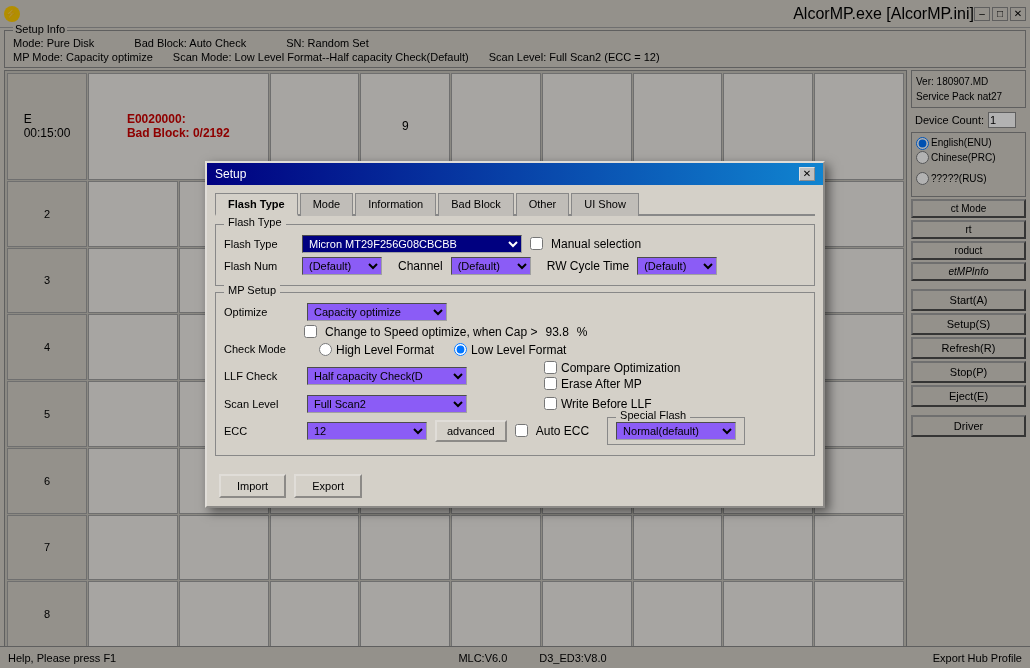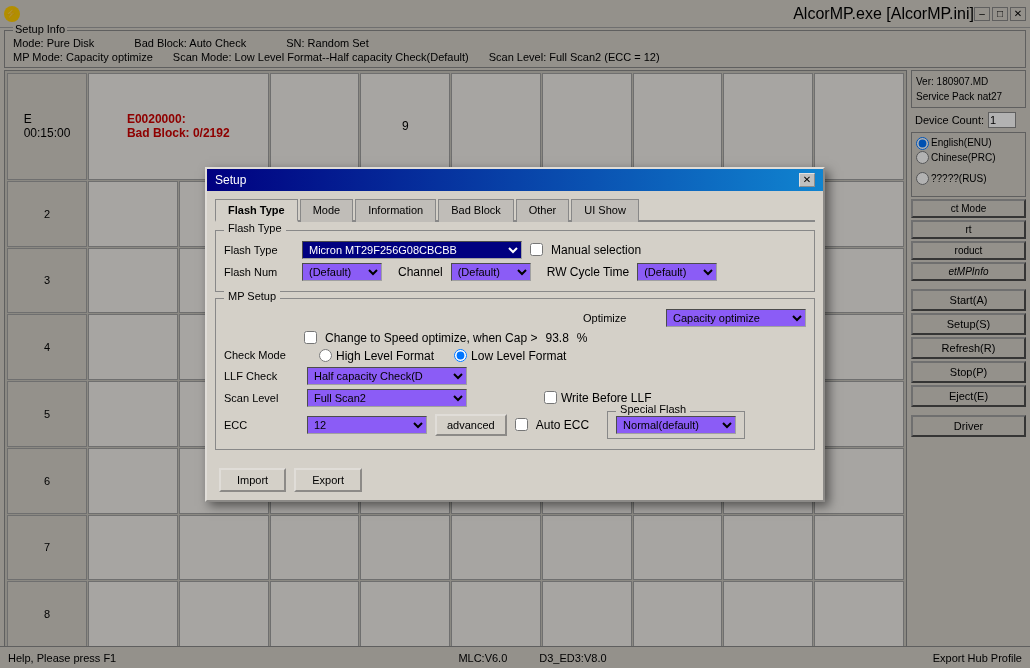--- a/index.html
+++ b/index.html
@@ -436,21 +436,21 @@
           <span style="margin-left:8px;">RW Cycle Time</span>
           <select style="width:80px;font-size:11px;">
             <option>(Default)</option>
           </select>
         </div>
       </div>
 
       <div class="section-box">
         <span class="section-title">MP Setup</span>
 
-        <div style="display:flex;align-items:center;gap:8px;margin-bottom:4px;margin-top:4px;justify-content:flex-end;">
+        <div style="display:flex;align-items:center;gap:8px;margin-bottom:4px;margin-top:4px;">
           <span style="min-width:75px;font-size:11px;">Optimize</span>
           <select style="width:140px;font-size:11px;">
             <option>Capacity optimize</option>
           </select>
         </div>
 
         <div style="display:flex;align-items:center;gap:8px;margin-bottom:4px;margin-left:80px;">
           <input type="checkbox" style="">
           <span>Change to Speed optimize, when Cap &gt;</span>
           <span>93.8</span>
@@ -468,20 +468,30 @@
             <span>Low Level Format</span>
           </div>
         </div>
 
         <div style="display:flex;gap:10px;margin-bottom:4px;">
           <div style="display:flex;align-items:center;gap:8px;min-width:310px;">
             <span style="min-width:75px;font-size:11px;">LLF Check</span>
             <select style="width:160px;font-size:11px;">
               <option>Half capacity Check(D</option>
             </select>
+          </div>
+          <div style="display:flex;flex-direction:column;gap:2px;">
+            <div style="display:flex;align-items:center;gap:4px;">
+              <input type="checkbox" style="">
+              <span>Compare Optimization</span>
+            </div>
+            <div style="display:flex;align-items:center;gap:4px;">
+              <input type="checkbox" style="">
+              <span>Erase After MP</span>
+            </div>
           </div>
         </div>
 
         <div style="display:flex;gap:10px;margin-bottom:4px;align-items:center;">
           <div style="display:flex;align-items:center;gap:8px;min-width:310px;">
             <span style="min-width:75px;font-size:11px;">Scan Level</span>
             <select style="width:160px;font-size:11px;">
               <option>Full Scan2</option>
             </select>
           </div>

